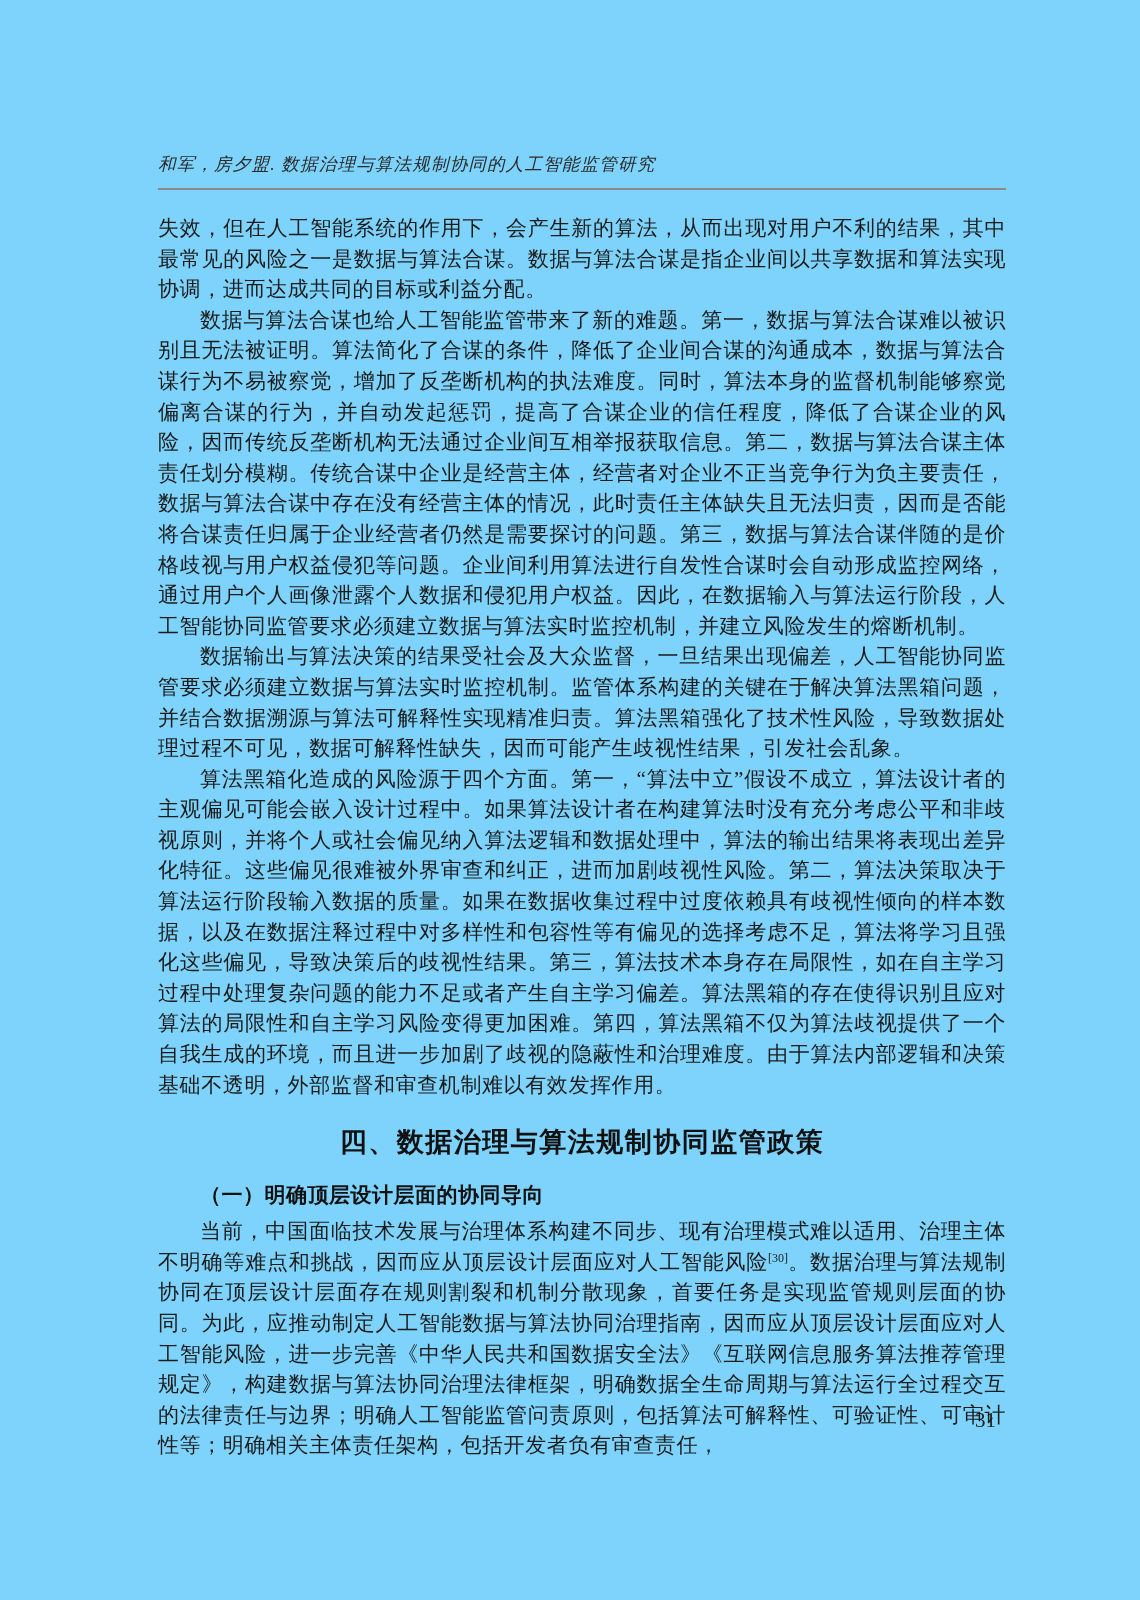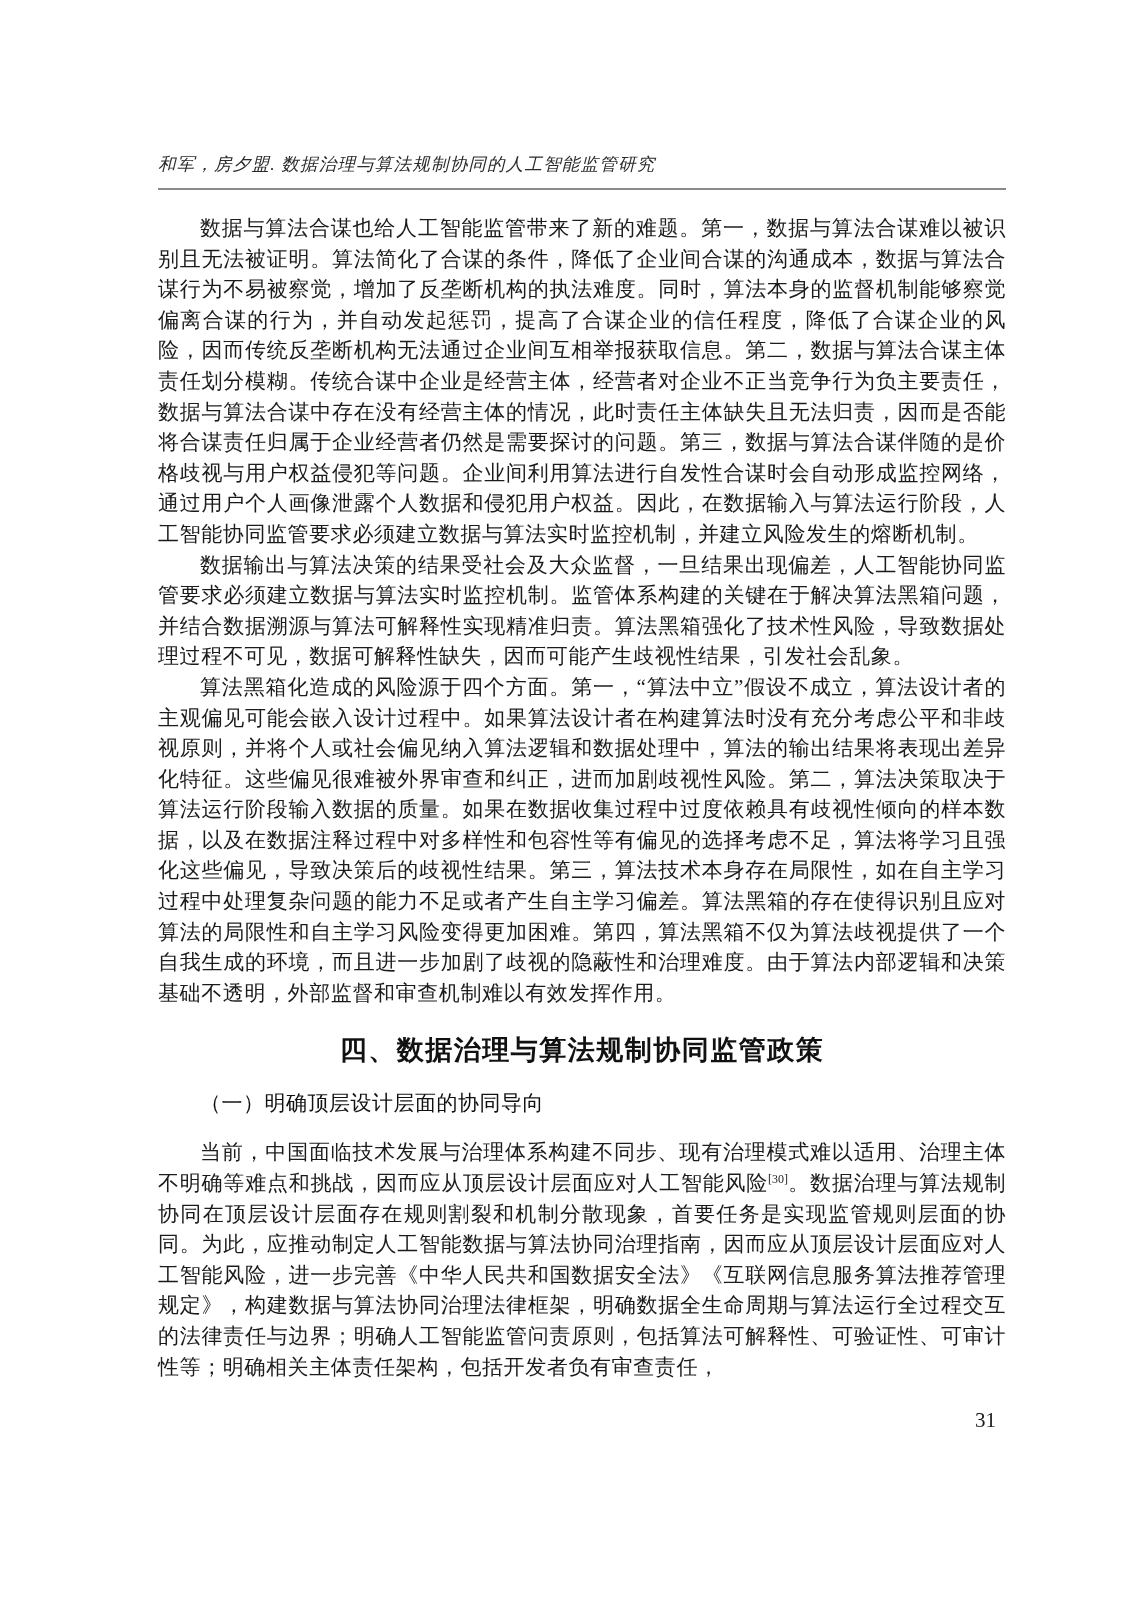--- a/index.html
+++ b/index.html
@@ -5,21 +5,21 @@
   html, body {
     margin: 0;
     padding: 0;
     background: #e8e8e8;
   }
   .page {
     position: relative;
     width: 1140px;
     height: 1600px;
     margin: 0 auto;
-    background: #ffffff;
+    background: #7dd3fc;
     color: #1b1b1b;
     font-family: "Liberation Serif", "DejaVu Serif", serif;
     overflow: hidden;
   }
   .content {
     position: absolute;
     left: 158px;
     top: 152px;
     width: 848px;
   }
@@ -57,25 +57,25 @@
     text-align: center;
     text-indent: 0;
     letter-spacing: 1.5px;
     line-height: 36px;
     margin: 24px 0 19px 0;
     color: #111;
   }
   .subsection-heading {
     font-family: "Liberation Sans", "DejaVu Sans", sans-serif;
     font-size: 21px;
-    font-weight: 400;
+    font-weight: 700;
     text-indent: 2em;
     letter-spacing: 0.5px;
     line-height: 31px;
-    margin: 0 0 19px 0;
+    margin: 0 0 6px 0;
     color: #111;
   }
   .cite {
     font-size: 12px;
     line-height: 0;
     letter-spacing: 0;
     vertical-align: 7px;
   }
   .page-number {
     position: absolute;
@@ -88,20 +88,21 @@
 </head>
 <body>
 
 <div class="page">
   <div class="content">
 
     <div class="running-header">和军，房夕盟. 数据治理与算法规制协同的人工智能监管研究</div>
 
     <div class="body-text">
 
+      <p class="para flush">失效，但在人工智能系统的作用下，会产生新的算法，从而出现对用户不利的结果，其中最常见的风险之一是数据与算法合谋。数据与算法合谋是指企业间以共享数据和算法实现协调，进而达成共同的目标或利益分配。</p>
 
       <p class="para">数据与算法合谋也给人工智能监管带来了新的难题。第一，数据与算法合谋难以被识别且无法被证明。算法简化了合谋的条件，降低了企业间合谋的沟通成本，数据与算法合谋行为不易被察觉，增加了反垄断机构的执法难度。同时，算法本身的监督机制能够察觉偏离合谋的行为，并自动发起惩罚，提高了合谋企业的信任程度，降低了合谋企业的风险，因而传统反垄断机构无法通过企业间互相举报获取信息。第二，数据与算法合谋主体责任划分模糊。传统合谋中企业是经营主体，经营者对企业不正当竞争行为负主要责任，数据与算法合谋中存在没有经营主体的情况，此时责任主体缺失且无法归责，因而是否能将合谋责任归属于企业经营者仍然是需要探讨的问题。第三，数据与算法合谋伴随的是价格歧视与用户权益侵犯等问题。企业间利用算法进行自发性合谋时会自动形成监控网络，通过用户个人画像泄露个人数据和侵犯用户权益。因此，在数据输入与算法运行阶段，人工智能协同监管要求必须建立数据与算法实时监控机制，并建立风险发生的熔断机制。</p>
 
 
       <p class="para">数据输出与算法决策的结果受社会及大众监督，一旦结果出现偏差，人工智能协同监管要求必须建立数据与算法实时监控机制。监管体系构建的关键在于解决算法黑箱问题，并结合数据溯源与算法可解释性实现精准归责。算法黑箱强化了技术性风险，导致数据处理过程不可见，数据可解释性缺失，因而可能产生歧视性结果，引发社会乱象。</p>
 
       <p class="para">算法黑箱化造成的风险源于四个方面。第一，“算法中立”假设不成立，算法设计者的主观偏见可能会嵌入设计过程中。如果算法设计者在构建算法时没有充分考虑公平和非歧视原则，并将个人或社会偏见纳入算法逻辑和数据处理中，算法的输出结果将表现出差异化特征。这些偏见很难被外界审查和纠正，进而加剧歧视性风险。第二，算法决策取决于算法运行阶段输入数据的质量。如果在数据收集过程中过度依赖具有歧视性倾向的样本数据，以及在数据注释过程中对多样性和包容性等有偏见的选择考虑不足，算法将学习且强化这些偏见，导致决策后的歧视性结果。第三，算法技术本身存在局限性，如在自主学习过程中处理复杂问题的能力不足或者产生自主学习偏差。算法黑箱的存在使得识别且应对算法的局限性和自主学习风险变得更加困难。第四，算法黑箱不仅为算法歧视提供了一个自我生成的环境，而且进一步加剧了歧视的隐蔽性和治理难度。由于算法内部逻辑和决策基础不透明，外部监督和审查机制难以有效发挥作用。</p>
 
       <h2 class="section-heading">四、数据治理与算法规制协同监管政策</h2>
 

